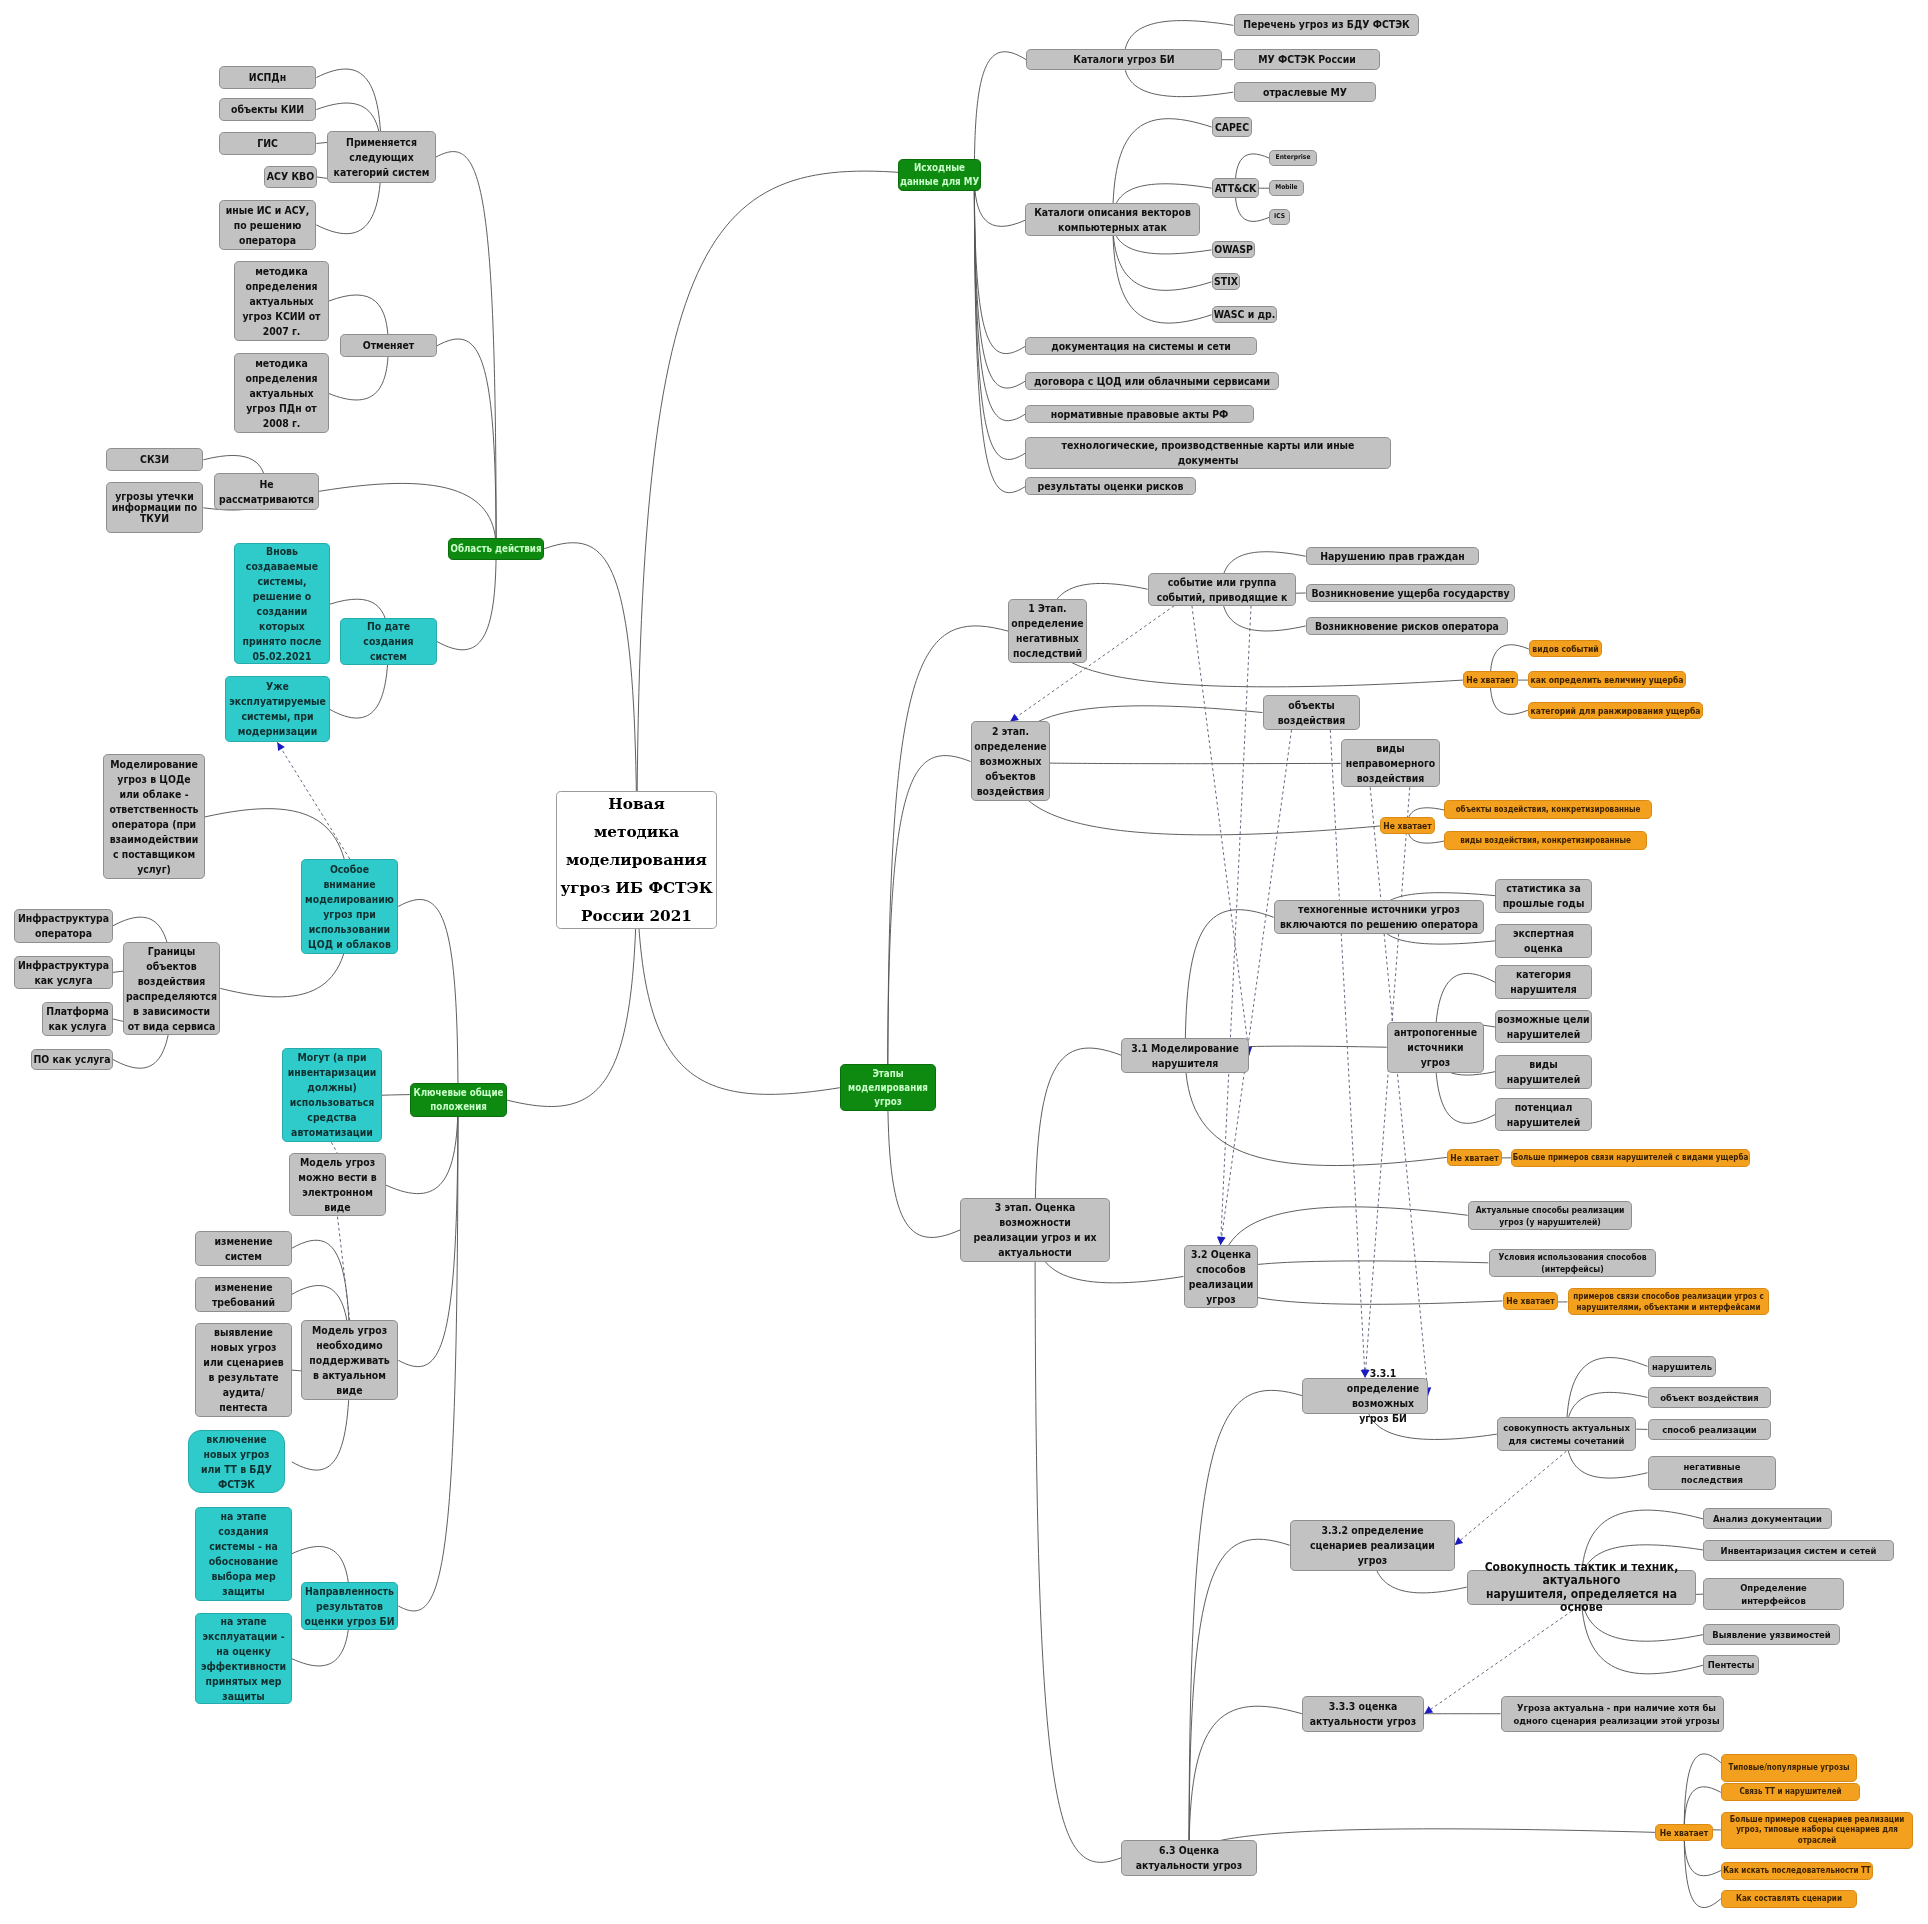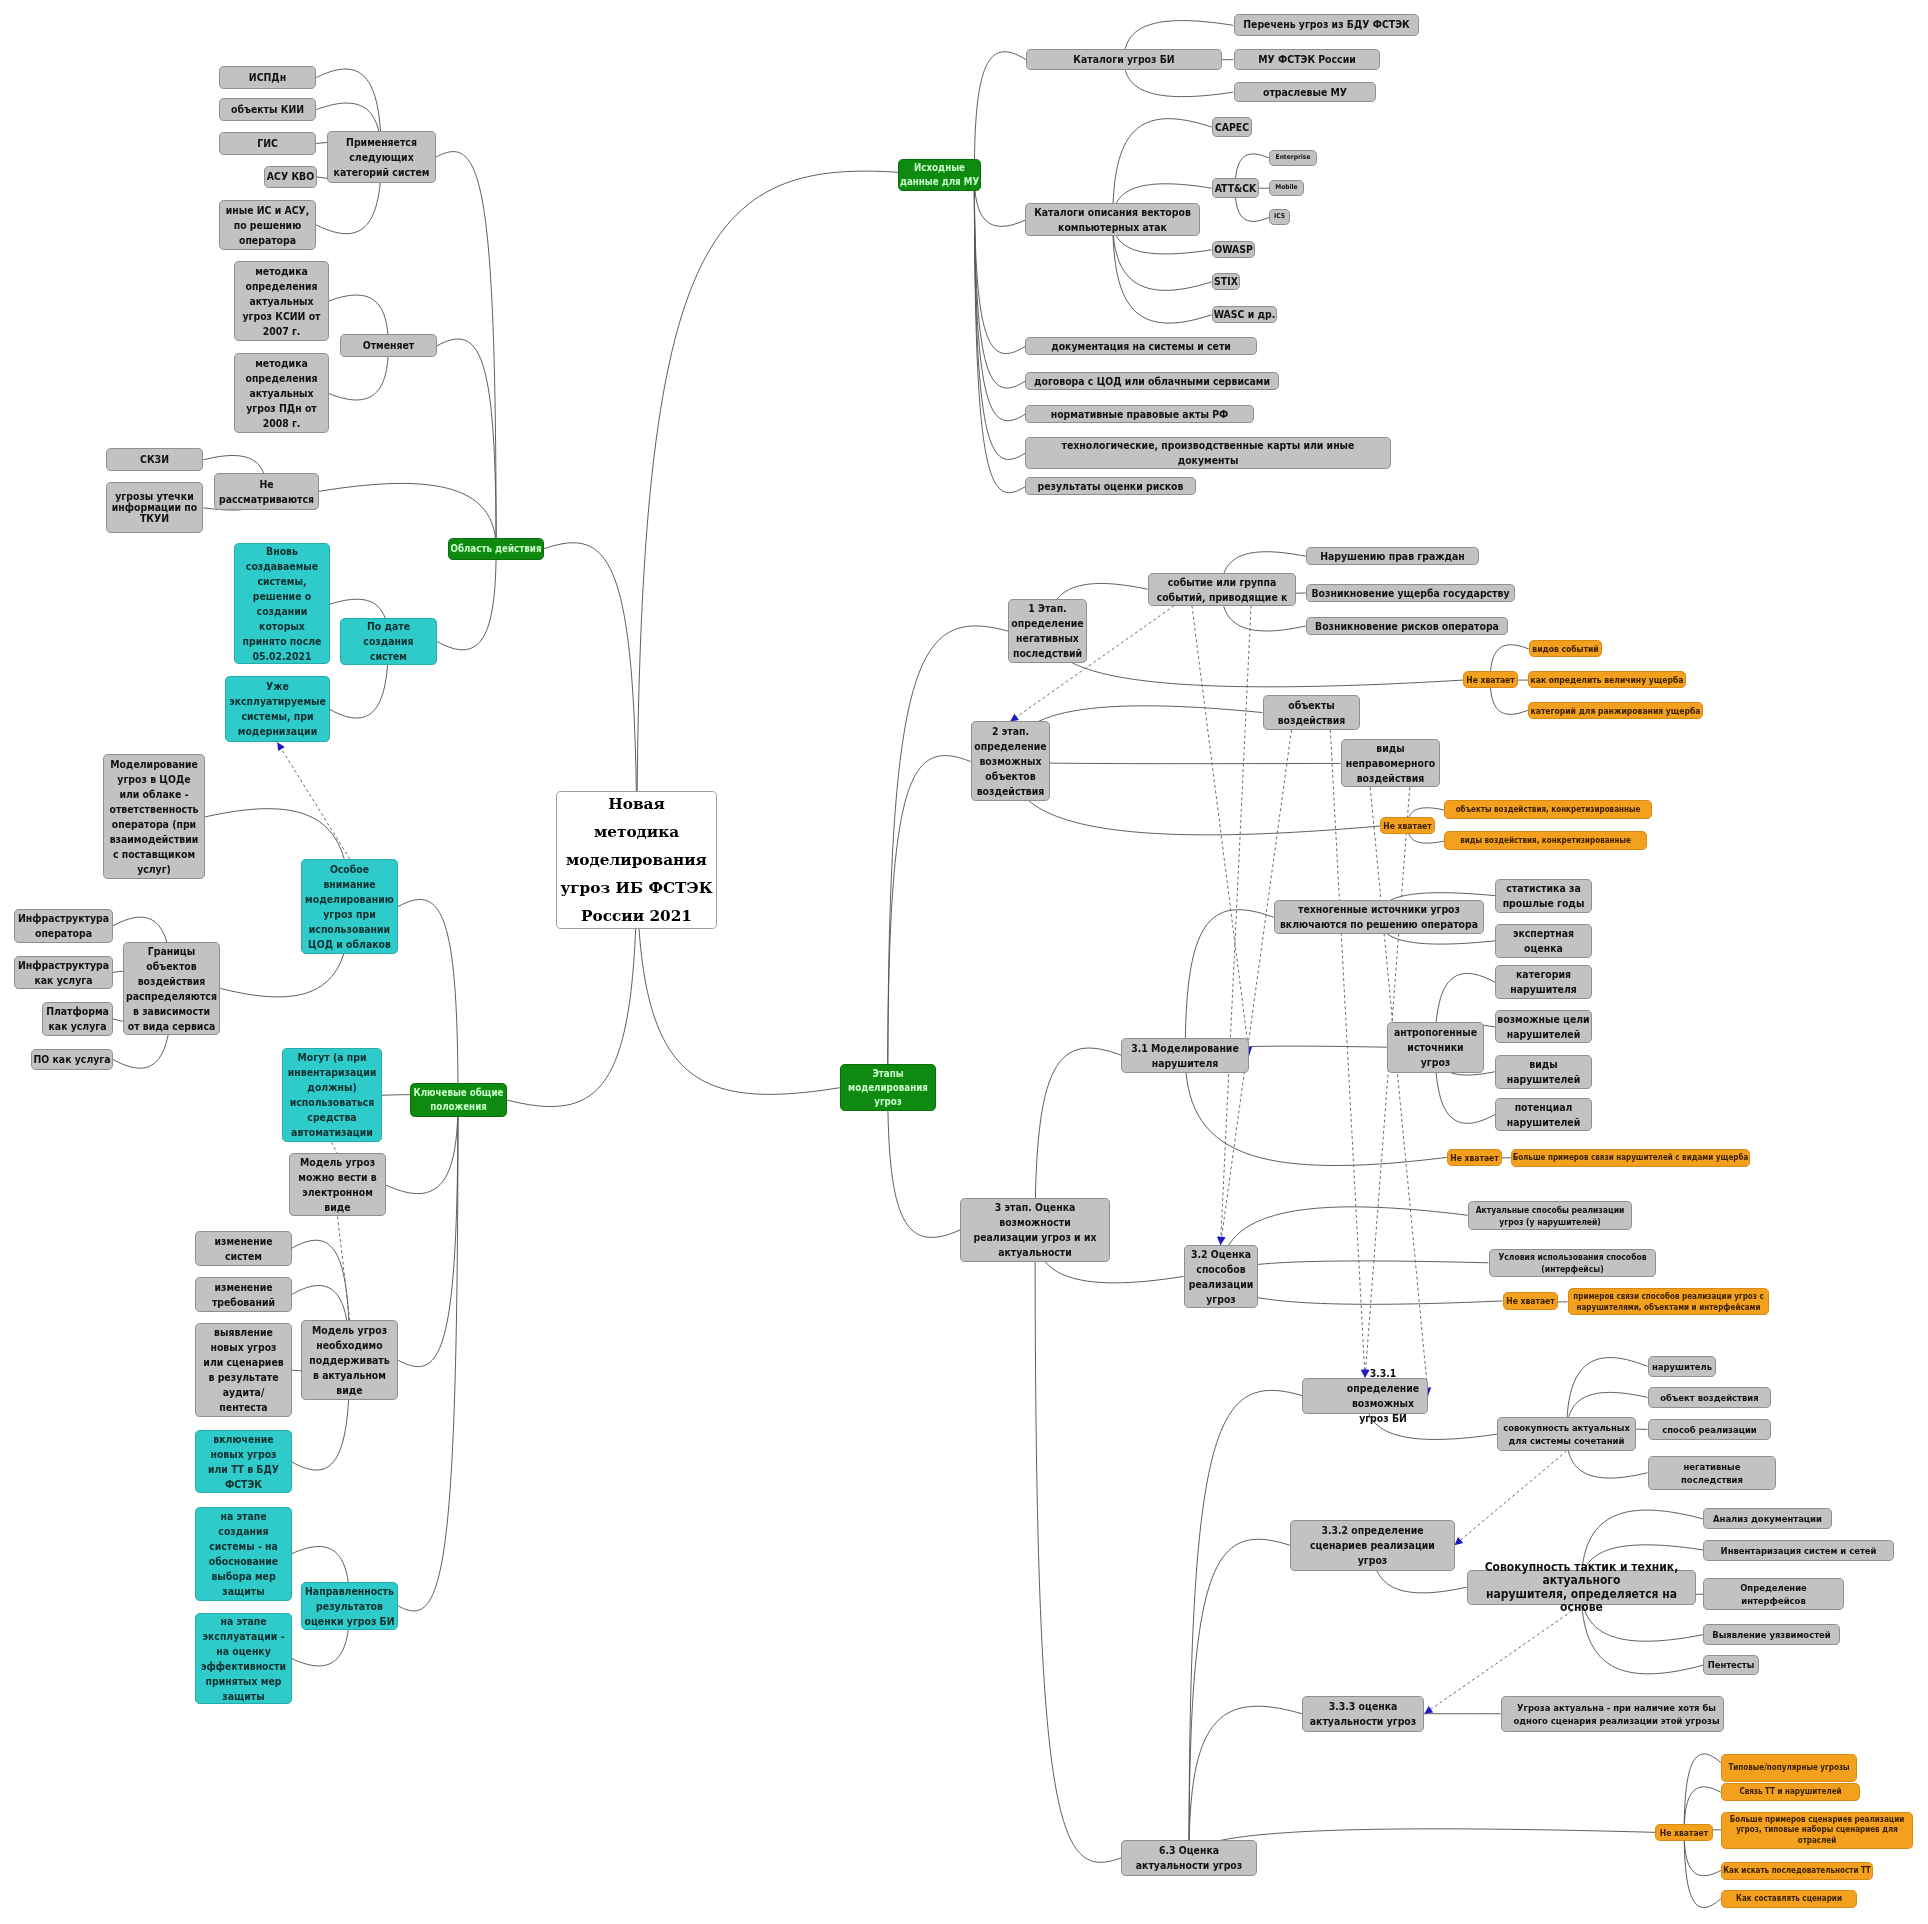--- a/index.html
+++ b/index.html
@@ -257,21 +257,21 @@
 новых угроз
 или сценариев
 в результате
 аудита/
 пентеста</div>
       <div class="node gray" style="left: 301px; top: 1320px; width: 97px; height: 80px; font-size: 10.4px; line-height: 15px;">Модель угроз
 необходимо
 поддерживать
 в актуальном
 виде</div>
-      <div class="node teal" style="left: 195px; top: 1430px; width: 97px; height: 63px; font-size: 10.4px; line-height: 15px;">включение
+      <div class="node teal" style="left: 188px; top: 1430px; width: 97px; height: 63px; font-size: 10.4px; line-height: 15px; border-radius: 13px;">включение
 новых угроз
 или ТТ в БДУ
 ФСТЭК</div>
       <div class="node teal" style="left: 195px; top: 1507px; width: 97px; height: 94px; font-size: 10.4px; line-height: 15px;">на этапе
 создания
 системы - на
 обоснование
 выбора мер
 защиты</div>
       <div class="node teal" style="left: 301px; top: 1582px; width: 97px; height: 48px; font-size: 10.4px; line-height: 15px;">Направленность

